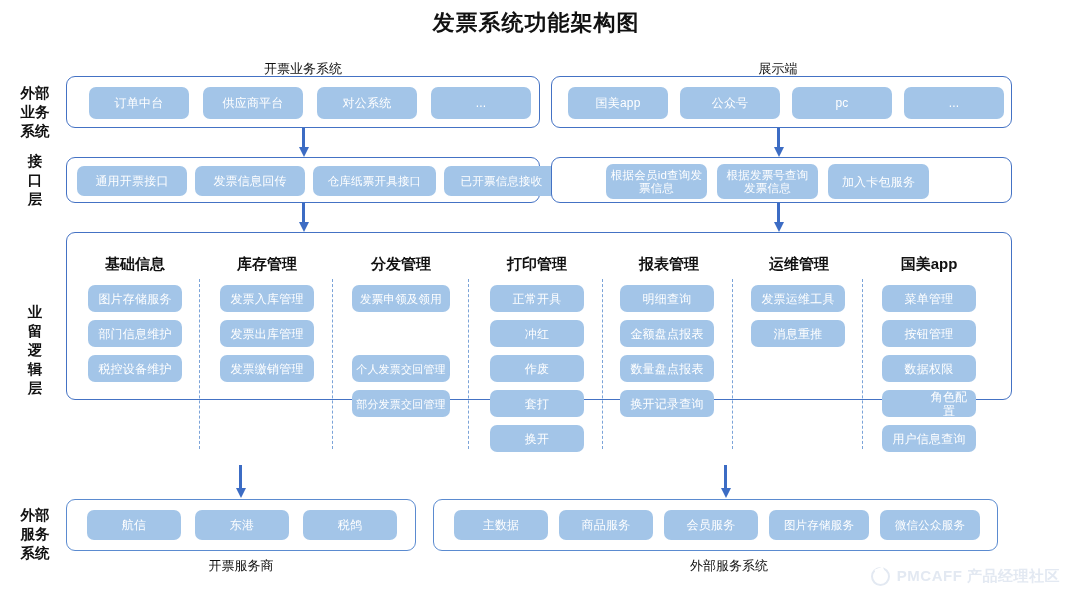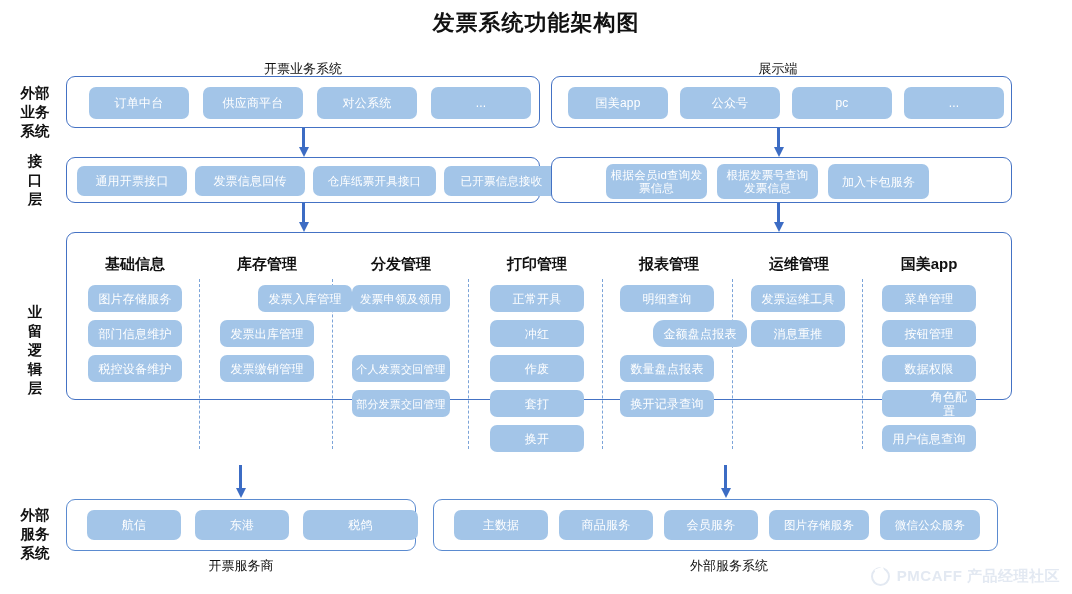--- a/index.html
+++ b/index.html
@@ -231,39 +231,39 @@
     <div class="col-sep" style="left:535px; top:46px; height:170px;"></div>
     <div class="col-sep" style="left:665px; top:46px; height:170px;"></div>
     <div class="col-sep" style="left:795px; top:46px; height:170px;"></div>
 
     <div class="col-title" style="left:6px; top:22px; width:124px;">基础信息</div>
     <div class="chip" style="left:21px; top:52px; width:94px; height:27px;">图片存储服务</div>
     <div class="chip" style="left:21px; top:87px; width:94px; height:27px;">部门信息维护</div>
     <div class="chip" style="left:21px; top:122px; width:94px; height:27px;">税控设备维护</div>
 
     <div class="col-title" style="left:138px; top:22px; width:124px;">库存管理</div>
-    <div class="chip" style="left:153px; top:52px; width:94px; height:27px;margin-left:38px;">发票入库管理</div>
+    <div class="chip" style="left:153px; top:52px; width:94px; height:27px;">发票入库管理</div>
     <div class="chip" style="left:153px; top:87px; width:94px; height:27px;">发票出库管理</div>
     <div class="chip" style="left:153px; top:122px; width:94px; height:27px;">发票缴销管理</div>
 
     <div class="col-title" style="left:272px; top:22px; width:124px;">分发管理</div>
     <div class="chip" style="left:285px; top:52px; width:98px; height:27px; font-size:11.5px;">发票申领及领用</div>
     <div class="chip" style="left:285px; top:122px; width:98px; height:27px; font-size:11px;">个人发票交回管理</div>
     <div class="chip" style="left:285px; top:157px; width:98px; height:27px; font-size:11px;">部分发票交回管理</div>
 
     <div class="col-title" style="left:408px; top:22px; width:124px;">打印管理</div>
     <div class="chip" style="left:423px; top:52px; width:94px; height:27px;">正常开具</div>
     <div class="chip" style="left:423px; top:87px; width:94px; height:27px;">冲红</div>
     <div class="chip" style="left:423px; top:122px; width:94px; height:27px;">作废</div>
     <div class="chip" style="left:423px; top:157px; width:94px; height:27px;">套打</div>
     <div class="chip" style="left:423px; top:192px; width:94px; height:27px;">换开</div>
 
     <div class="col-title" style="left:540px; top:22px; width:124px;">报表管理</div>
     <div class="chip" style="left:553px; top:52px; width:94px; height:27px;">明细查询</div>
-    <div class="chip" style="left:586px; top:87px; width:94px; height:27px;border-radius:11px;">金额盘点报表</div>
+    <div class="chip" style="left:553px; top:87px; width:94px; height:27px;">金额盘点报表</div>
     <div class="chip" style="left:553px; top:122px; width:94px; height:27px;">数量盘点报表</div>
     <div class="chip" style="left:553px; top:157px; width:94px; height:27px;">换开记录查询</div>
 
     <div class="col-title" style="left:670px; top:22px; width:124px;">运维管理</div>
     <div class="chip" style="left:684px; top:52px; width:94px; height:27px;">发票运维工具</div>
     <div class="chip" style="left:684px; top:87px; width:94px; height:27px;">消息重推</div>
 
     <div class="col-title" style="left:800px; top:22px; width:124px;">国美app</div>
     <div class="chip" style="left:815px; top:52px; width:94px; height:27px;">菜单管理</div>
     <div class="chip" style="left:815px; top:87px; width:94px; height:27px;">按钮管理</div>
@@ -271,21 +271,21 @@
     <div class="chip" style="left:815px; top:157px; width:94px; height:27px;padding-left:44px;">角色配置</div>
     <div class="chip" style="left:815px; top:192px; width:94px; height:27px;">用户信息查询</div>
   </div>
 
   <div class="arrow" style="left:239px; top:465px; height:24px;"></div>
   <div class="arrow" style="left:724px; top:465px; height:24px;"></div>
 
   <div class="group-box soft" style="left:66px; top:499px; width:350px; height:52px;">
     <div class="chip" style="left:20px; top:10px; width:94px; height:30px;">航信</div>
     <div class="chip" style="left:128px; top:10px; width:94px; height:30px;">东港</div>
-    <div class="chip" style="left:236px; top:10px; width:115px; height:30px;">税鸽</div>
+    <div class="chip" style="left:236px; top:10px; width:94px; height:30px;">税鸽</div>
   </div>
   <div class="group-caption" style="left:151px; top:557px; width:180px;">开票服务商</div>
 
   <div class="group-box soft" style="left:433px; top:499px; width:565px; height:52px;">
     <div class="chip" style="left:20px; top:10px; width:94px; height:30px;">主数据</div>
     <div class="chip" style="left:125px; top:10px; width:94px; height:30px;">商品服务</div>
     <div class="chip" style="left:230px; top:10px; width:94px; height:30px;">会员服务</div>
     <div class="chip" style="left:335px; top:10px; width:100px; height:30px; font-size:11.5px;">图片存储服务</div>
     <div class="chip" style="left:446px; top:10px; width:100px; height:30px; font-size:11.5px;">微信公众服务</div>
   </div>

